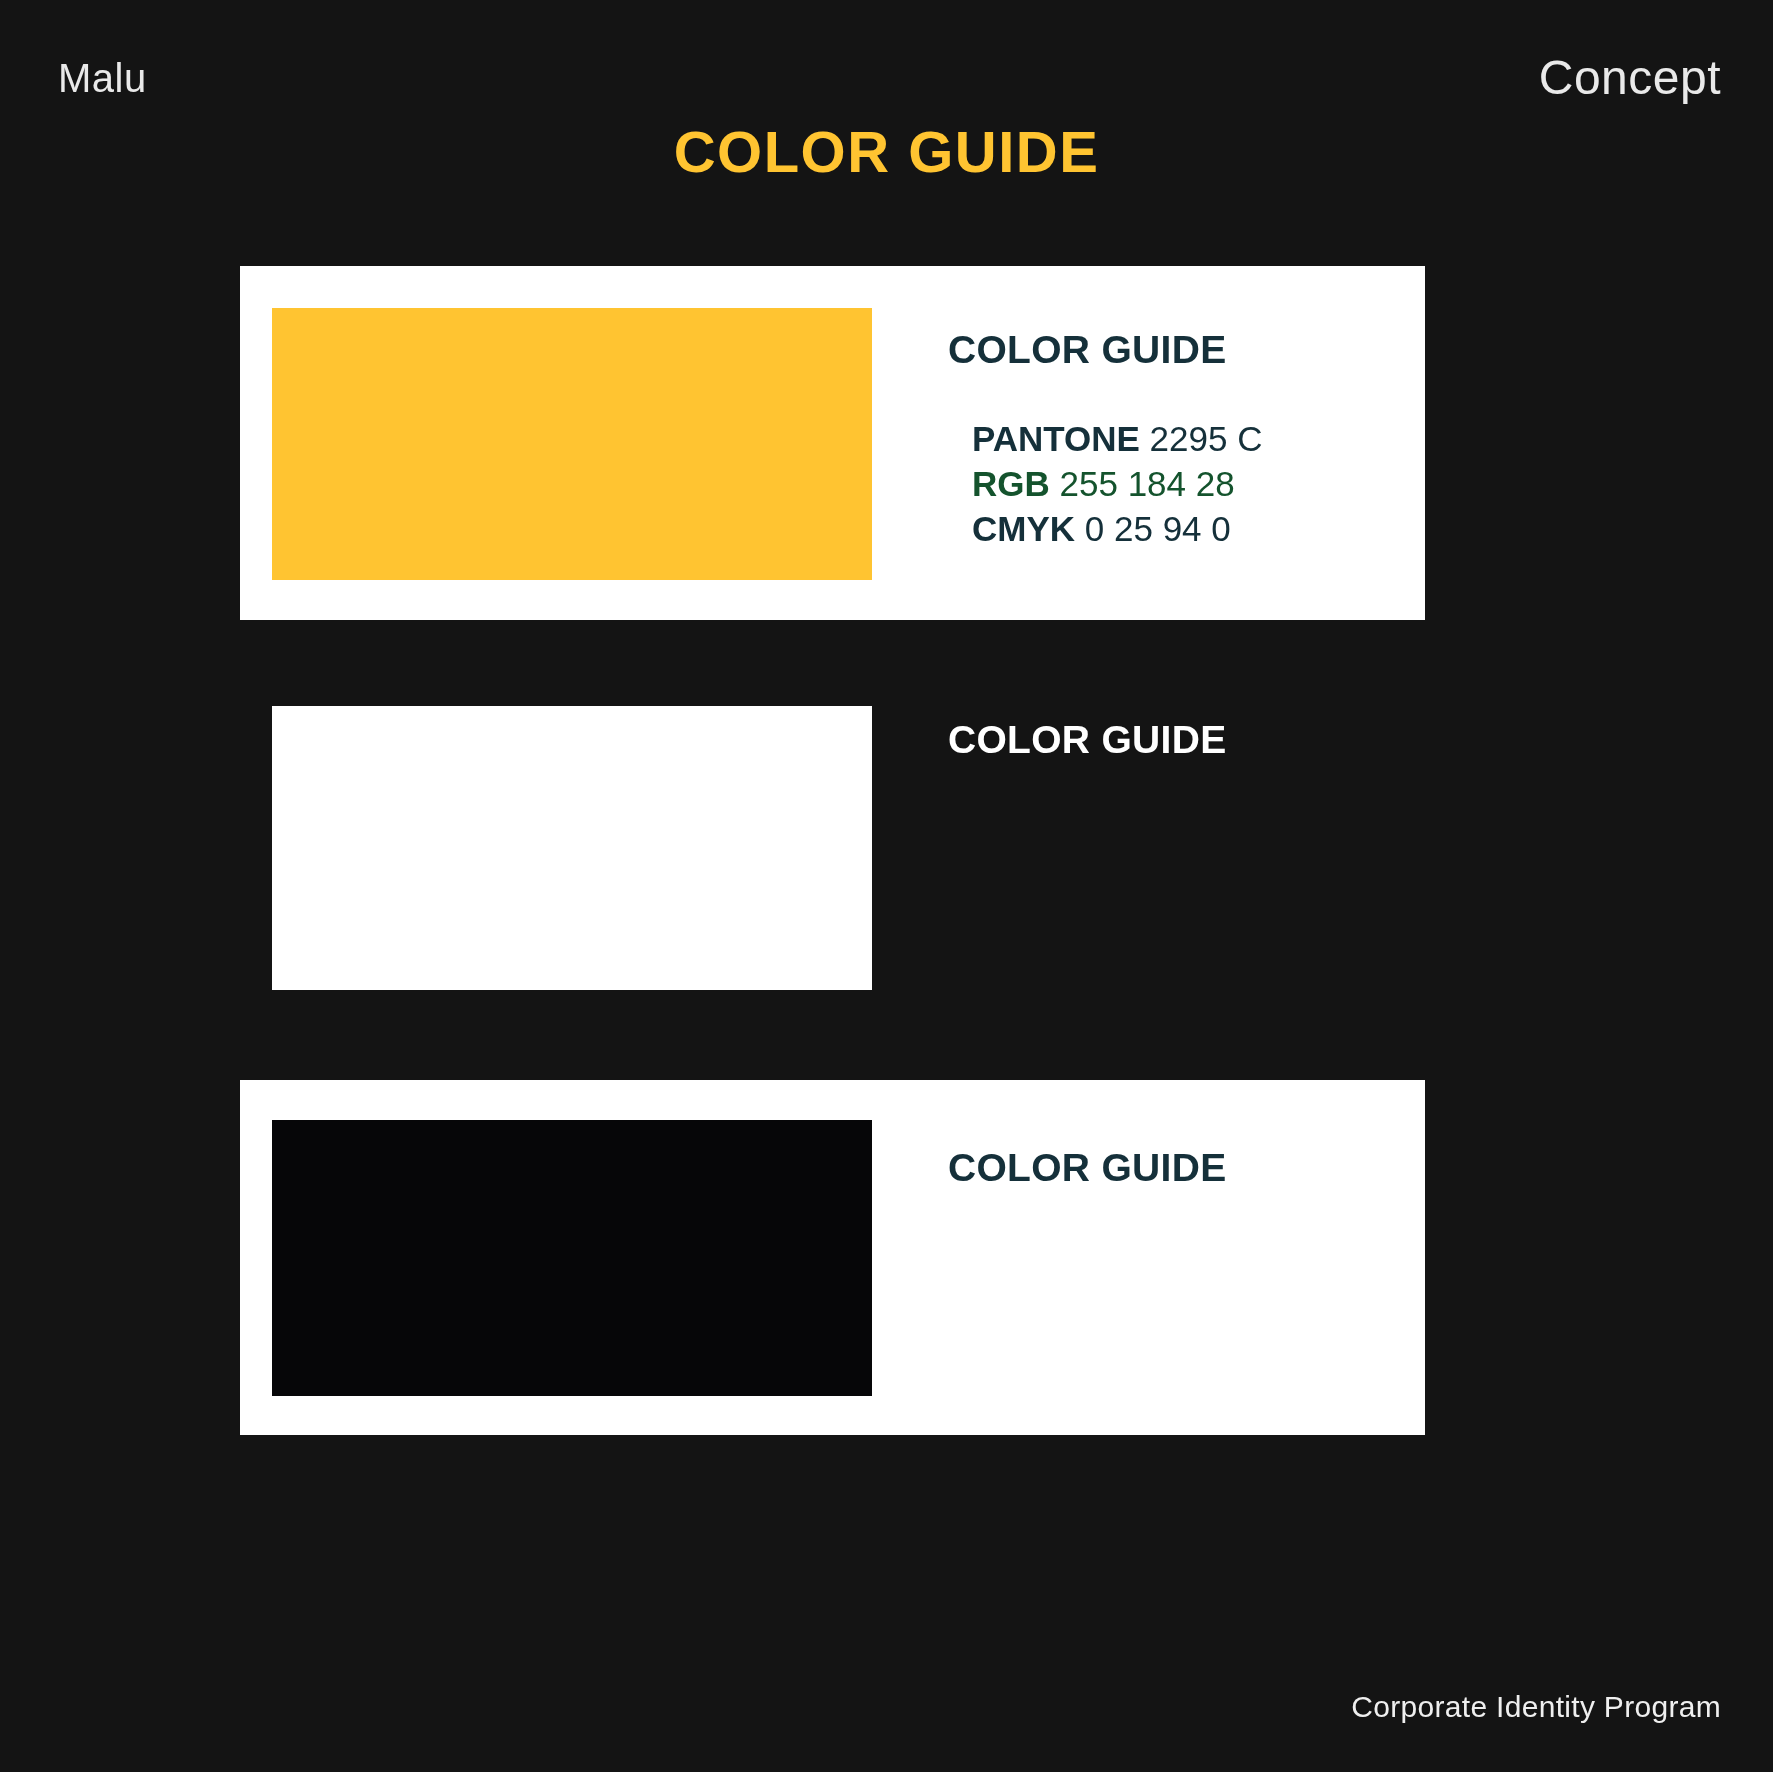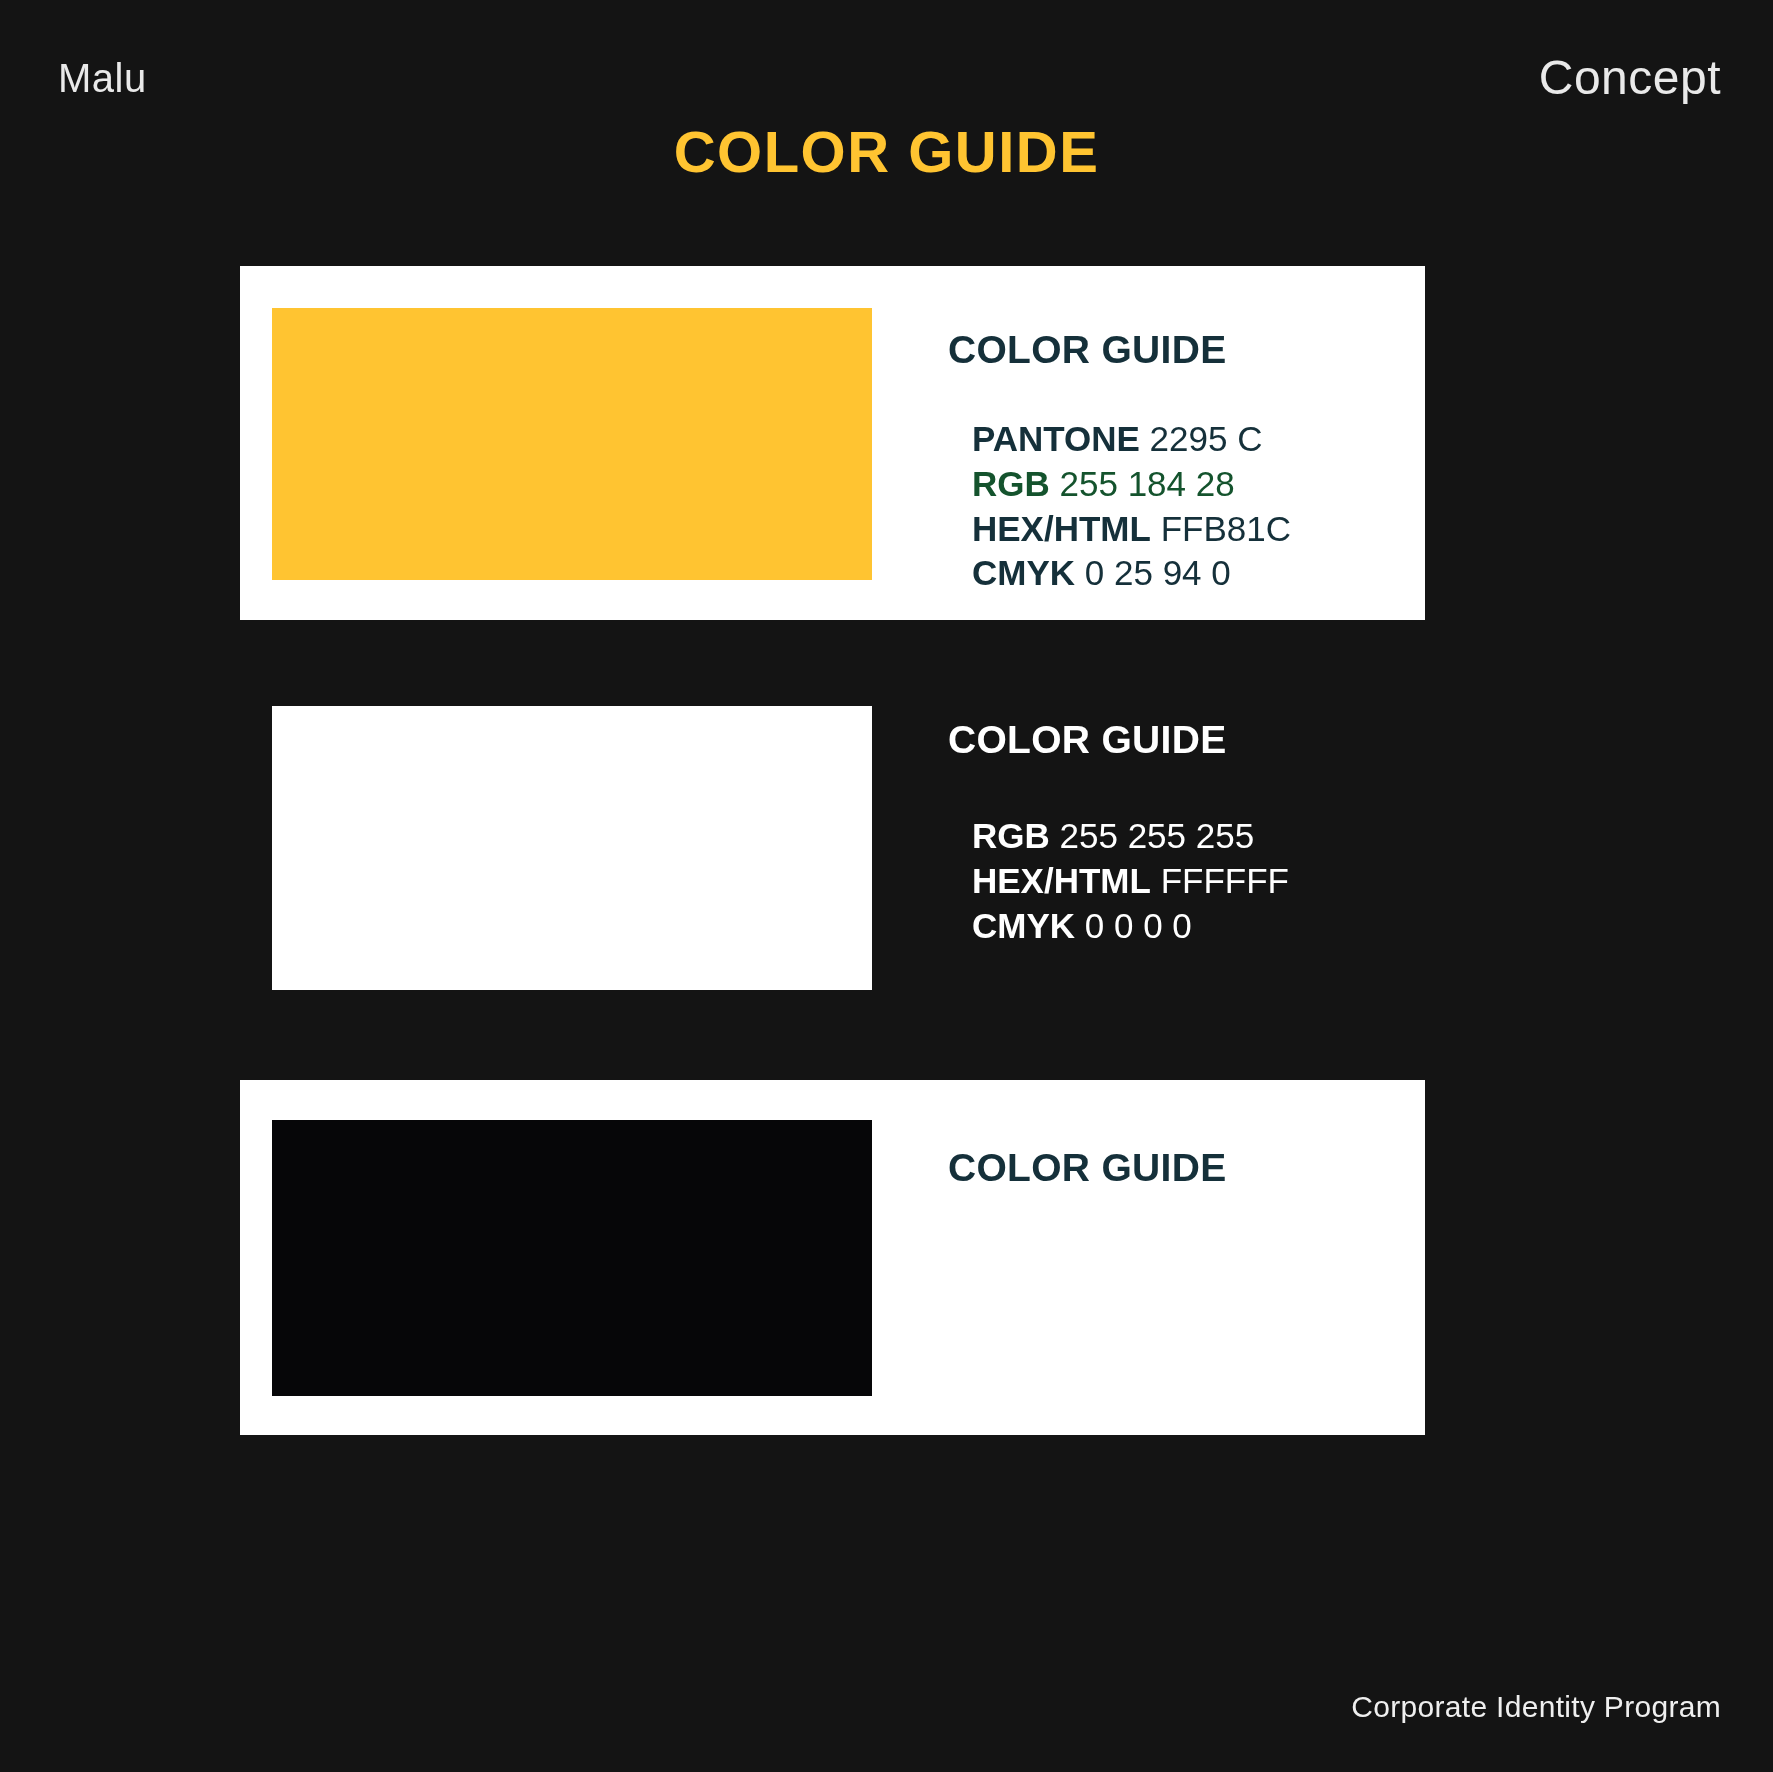--- a/index.html
+++ b/index.html
@@ -188,44 +188,30 @@
     <div class="info">
       <div class="info-title" style="color: rgb(21, 48, 58);">COLOR GUIDE</div>
       <ul class="spec-list">
         <li class="spec-row" style="color: rgb(21, 48, 58);">
           <span class="spec-label">PANTONE</span><span class="spec-value"> 2295 C</span>
         </li>
         <li class="spec-row" style="color: #14532d;">
           <span class="spec-label">RGB</span> <span class="spec-value">255 184 28</span>
         </li>
         <li class="spec-row" style="color: rgb(21, 48, 58);">
-          <span class="spec-label">HEX/HTML</span> <span class="spec-value">FFB81C</span>
-        </li>
-        <li class="spec-row" style="color: rgb(21, 48, 58);">
           <span class="spec-label">CMYK</span> <span class="spec-value">0 25 94 0</span>
         </li>
       </ul>
     </div>
   </div>
 
   <div class="card card-nopanel" id="card-2" style="background: transparent;">
     <div class="swatch" id="swatch-2" style="background: rgb(255, 255, 255);"></div>
     <div class="info">
       <div class="info-title" style="color: rgb(255, 255, 255);">COLOR GUIDE</div>
-      <ul class="spec-list">
-        <li class="spec-row" style="color: rgb(255, 255, 255);">
-          <span class="spec-label">RGB</span> <span class="spec-value">255 255 255</span>
-        </li>
-        <li class="spec-row" style="color: rgb(255, 255, 255);">
-          <span class="spec-label">HEX/HTML</span> <span class="spec-value">FFFFFF</span>
-        </li>
-        <li class="spec-row" style="color: rgb(255, 255, 255);">
-          <span class="spec-label">CMYK</span> <span class="spec-value">0 0 0 0</span>
-        </li>
-      </ul>
     </div>
   </div>
 
   <div class="card card-panel" id="card-3" style="background: rgb(255, 255, 255);">
     <div class="swatch" id="swatch-3" style="background: rgb(6, 6, 8);"></div>
     <div class="info">
       <div class="info-title" style="color: rgb(21, 48, 58);">COLOR GUIDE</div>
     </div>
   </div>
 

